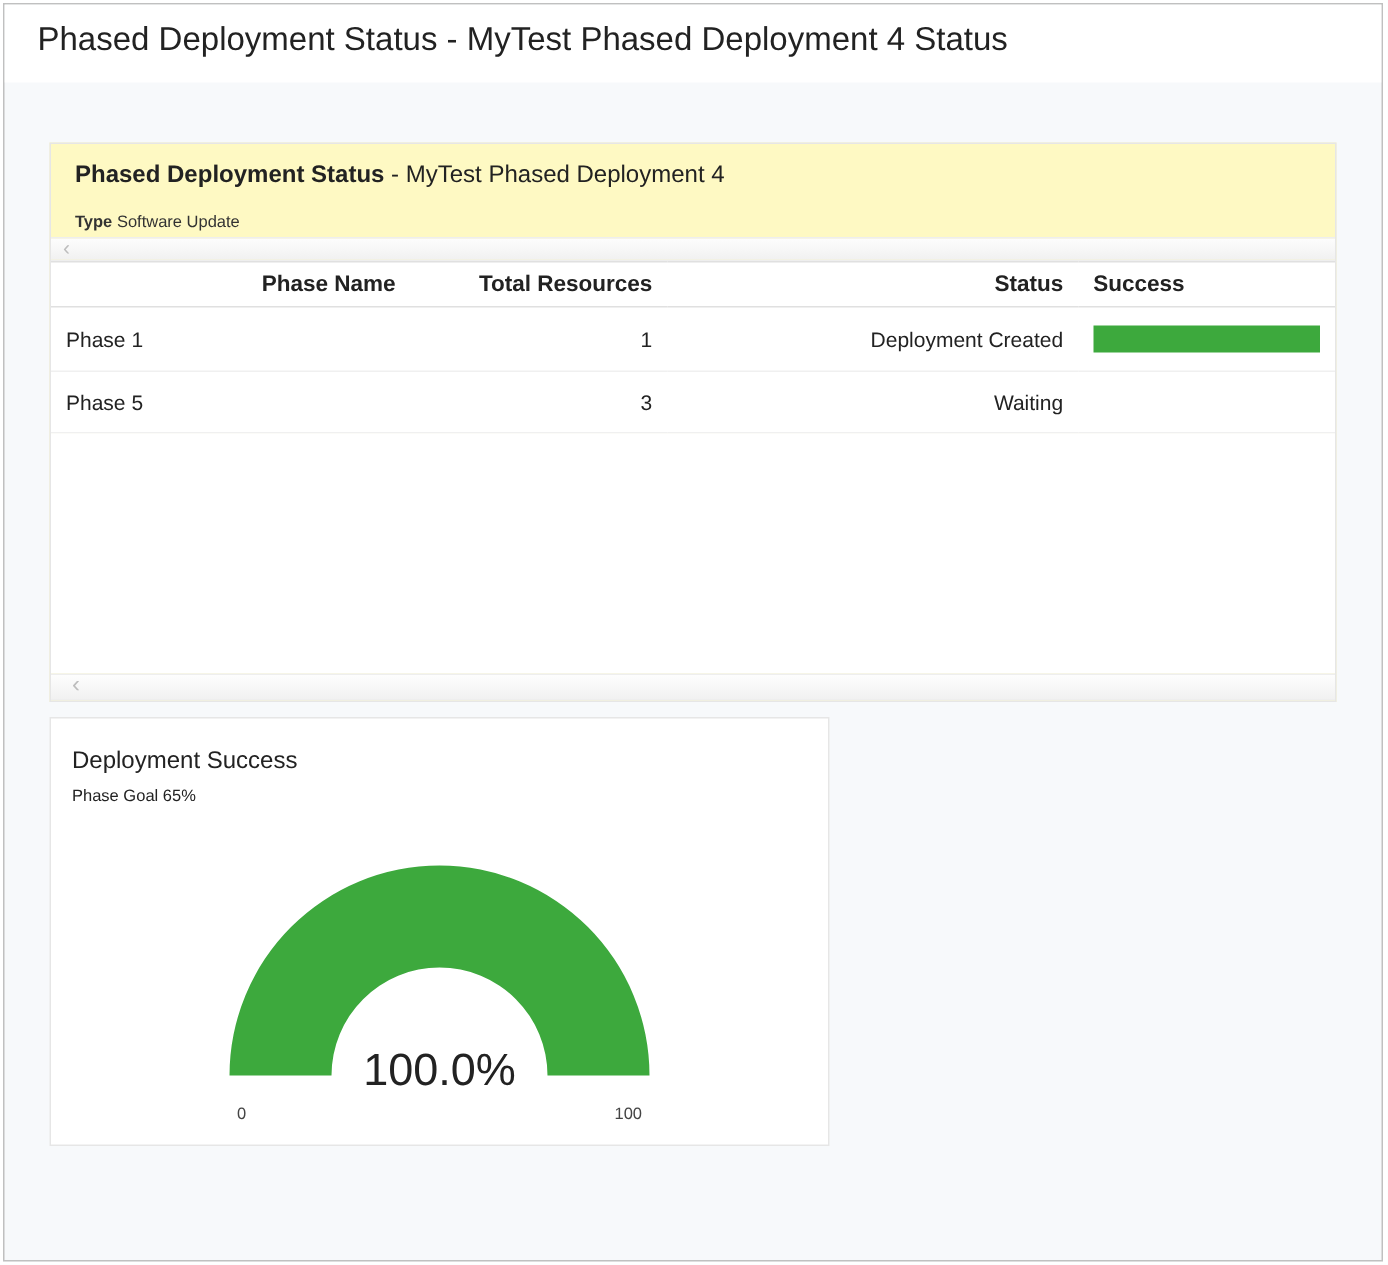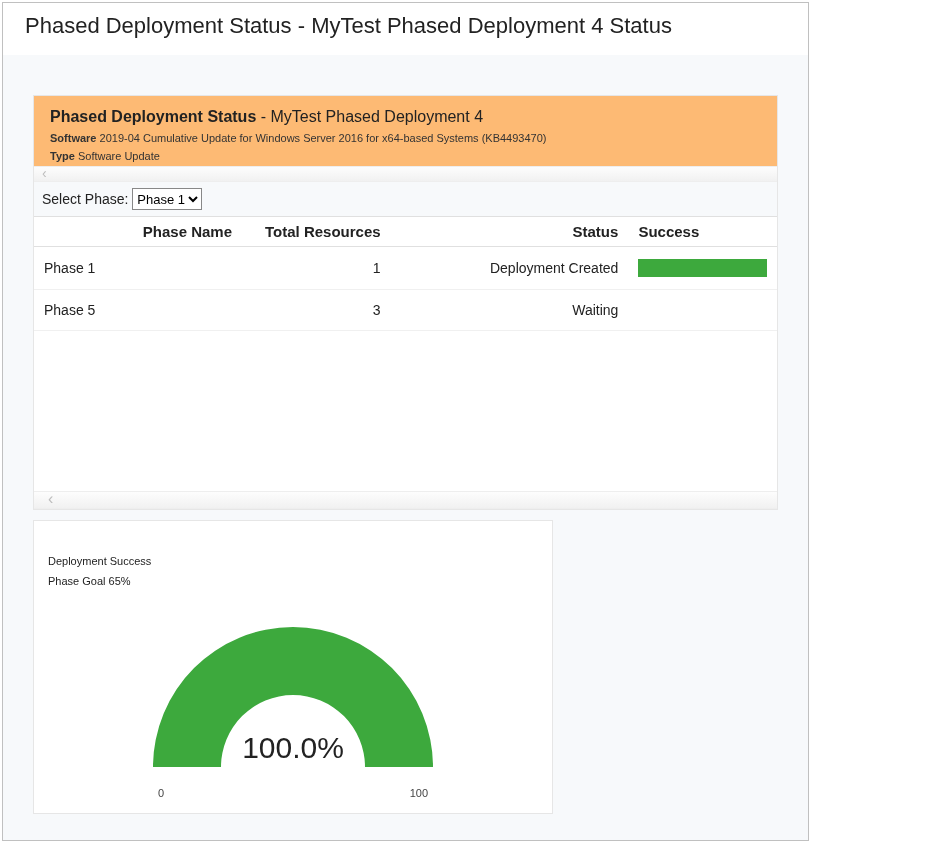--- a/index.html
+++ b/index.html
@@ -6,61 +6,61 @@
     margin: 0;
     padding: 0;
     width: 925px;
     height: 843px;
     font-family: "Segoe UI", Arial, sans-serif;
     background: #ffffff;
     color: #222;
   }
   .outer {
     box-sizing: border-box;
-    width: 807px;
+    width: 920px;
     height: 839px;
     margin: 2px;
     border: 1px solid #c0c0c0;
     background: #f7f9fb;
     position: relative;
     overflow: hidden;
   }
   .page-title {
     font-size: 22px;
     font-weight: 400;
     color: #222;
     padding: 10px 0 0 22px;
     background: #ffffff;
     height: 42px;
   }
   .content {
     padding: 40px 30px 0 30px;
   }
   .panel {
-    background: #fdba74;
+    background: #fef9c3;
     border: 1px solid #e6e6e6;
   }
   .panel-header {
     padding: 12px 16px 4px 16px;
   }
   .panel-header .h1 {
     font-size: 16px;
     color: #222;
   }
   .panel-header .h1 .bold { font-weight: 700; }
   .panel-header .meta {
     font-size: 11px;
     color: #333;
     margin-top: 6px;
   }
   .panel-header .meta .lbl { font-weight: 700; }
   .panel-header .meta2 {
     font-size: 11px;
     color: #333;
-    margin-top: 6px;
+    margin-top: 16px;
   }
   .panel-header .meta2 .lbl { font-weight: 700; }
   .chev-row {
     height: 14px;
     background: linear-gradient(#fdfdfd,#f1f1f1);
     border-top: 1px solid #eee;
     border-bottom: 1px solid #eee;
     color: #bdbdbd;
     font-size: 14px;
     line-height: 12px;
@@ -123,41 +123,41 @@
     background: #ffffff;
     border: 1px solid #e6e6e6;
     padding: 12px 14px 6px 14px;
     box-sizing: border-box;
   }
   .criteria-panel .title {
     font-size: 15px;
     font-weight: 700;
   }
   .criteria-panel .sub {
-    font-size: 11px;
-    margin-top: 22px;
+    font-size: 16px;
+    margin-top: 8px;
   }
   .criteria-panel .goal {
     font-size: 11px;
     margin-top: 8px;
   }
   .gauge-wrap {
     position: relative;
     width: 100%;
     height: 210px;
     margin-top: 10px;
   }
   .gauge-svg {
     display: block;
     margin: 0 auto;
   }
   .gauge-pct {
     position: absolute;
     left: 0; right: 0;
-    bottom: 42px;
+    bottom: 26px;
     text-align: center;
     font-size: 30px;
     color: #222;
   }
   .gauge-labels {
     position: absolute;
     left: 0; right: 0;
     bottom: 8px;
     display: flex;
     justify-content: space-between;
@@ -173,37 +173,29 @@
 
   <div class="page-title">Phased Deployment Status - MyTest Phased Deployment 4 Status</div>
 
   <div class="content">
 
     <div class="panel">
       <div class="panel-header">
         <div class="h1">
           <span class="bold">Phased Deployment Status</span><span> - </span><span>MyTest Phased Deployment 4</span>
         </div>
-        <div class="meta">
-          <span class="lbl">Software</span>
-          <span>2019-04 Cumulative Update for Windows Server 2016 for x64-based Systems (KB4493470)</span>
-        </div>
         <div class="meta2">
           <span class="lbl">Type</span>
           <span>Software Update</span>
         </div>
       </div>
       <div class="chev-row">
         <span>‹</span>
       </div>
 
-      <div class="select-row">
-        <span>Select Phase:</span>
-        <select id="phase-select"><option>Phase 1</option><option>Phase 2</option></select>
-      </div>
 
       <table class="phases">
         <thead>
           <tr>
             <th style="width:28%;text-align:right;">Phase Name</th>
             <th style="width:20%;" class="center">Total Resources</th>
             <th style="width:32%;" class="center">Status</th>
             <th style="width:20%;">Success</th>
           </tr>
         </thead>

